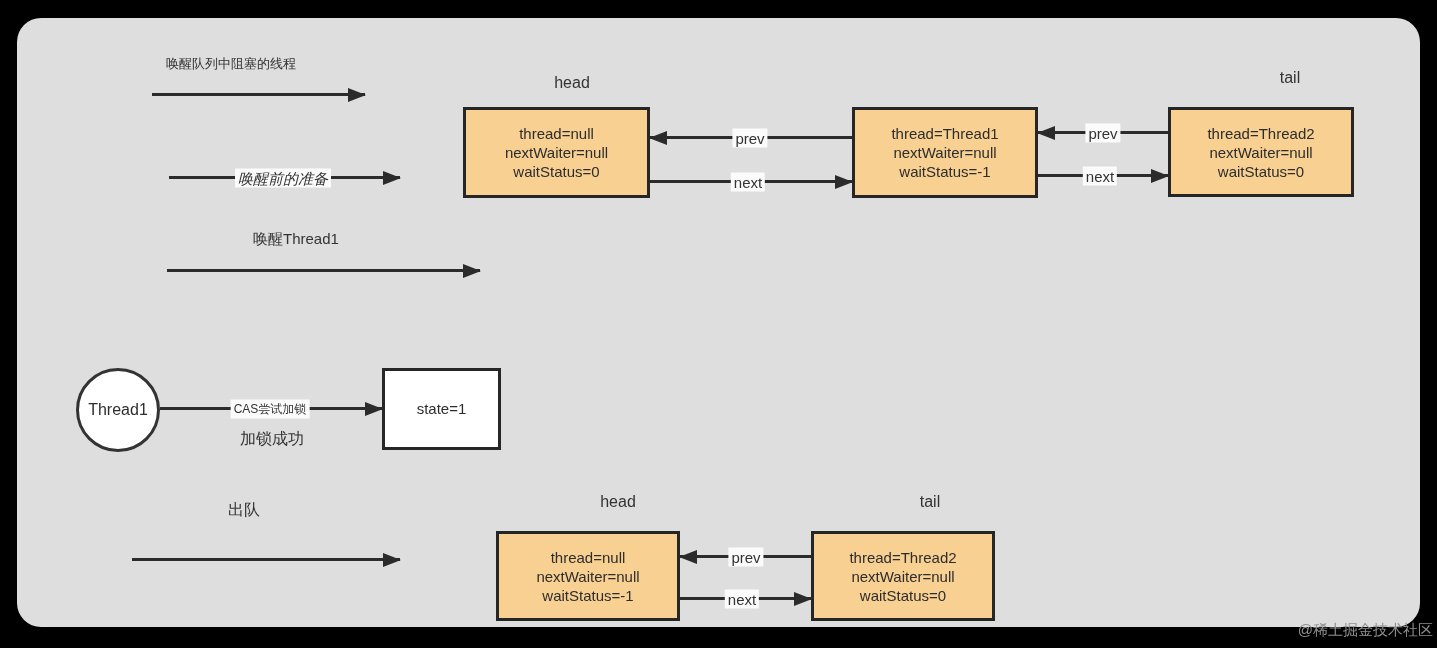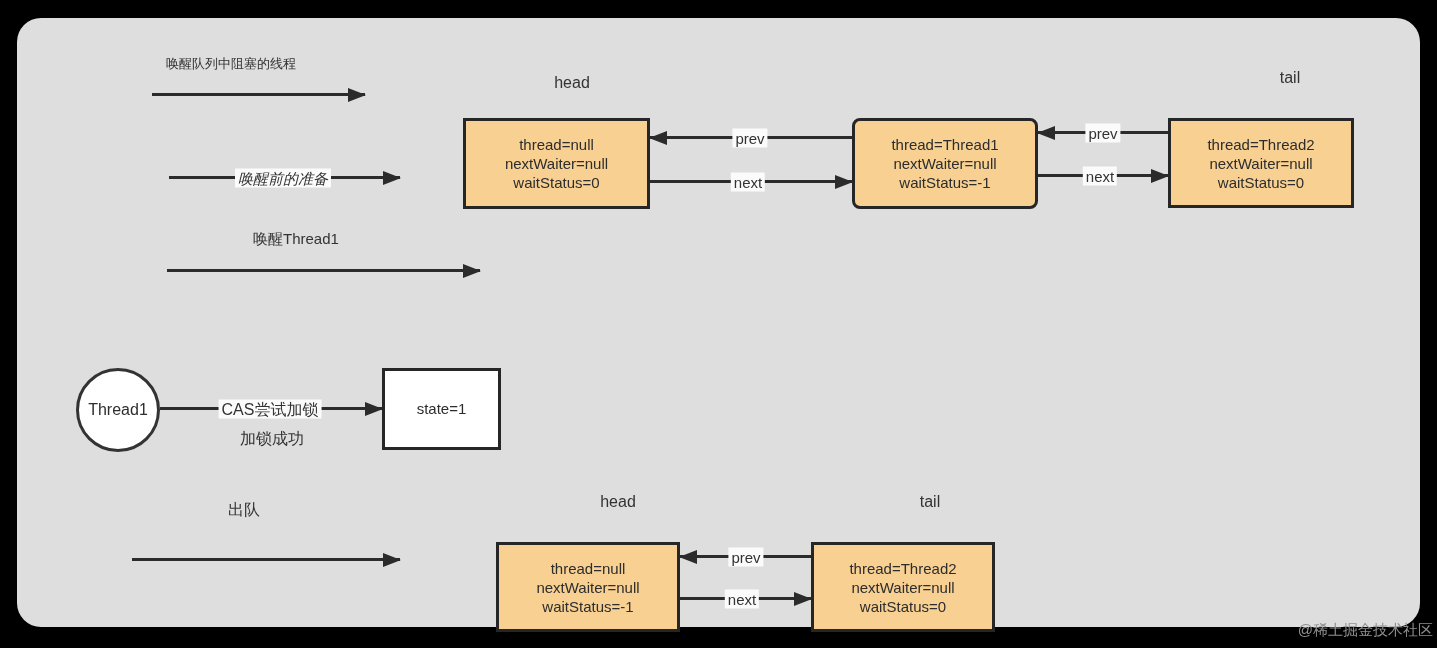--- a/index.html
+++ b/index.html
@@ -16,21 +16,21 @@
   .txt{position:absolute;color:var(--text);white-space:nowrap;}
   .ctr{transform:translate(-50%,0);margin-left:29px;}
   .arrow{position:absolute;height:3px;background:var(--arrow);}
   .tip{width:0;height:0;position:absolute;top:50%;}
   .arrow.dir-right .tip{right:-1px;transform:translateY(-50%);border-top:7px solid transparent;border-bottom:7px solid transparent;border-left:18px solid var(--arrow);}
   .arrow.dir-left .tip{left:-1px;transform:translateY(-50%);border-top:7px solid transparent;border-bottom:7px solid transparent;border-right:18px solid var(--arrow);}
   .lbl{position:absolute;transform:translate(-50%,-50%);color:var(--text);white-space:nowrap;font-size:15px;}
   .lbl.boxed{background:var(--label_bg);padding:0 3px;line-height:19px;}
   .node{position:absolute;box-sizing:border-box;background:var(--node_fill);border:3px solid var(--node_border);
         display:flex;flex-direction:column;align-items:center;justify-content:center;
-        font-size:15px;line-height:19px;color:#2d2d2d;text-align:center;margin-top:11px;}
+        font-size:15px;line-height:19px;color:#2d2d2d;text-align:center;}
   .wbox{position:absolute;box-sizing:border-box;background:var(--white_box);border:3px solid var(--node_border);
         display:flex;flex-direction:column;align-items:center;justify-content:center;
         font-size:15px;line-height:20px;color:#2d2d2d;text-align:center;}
   .circle{position:absolute;box-sizing:border-box;border-radius:50%;background:var(--white_box);border:3px solid #333;
         display:flex;flex-direction:row;align-items:center;justify-content:center;
         font-size:16px;line-height:20px;color:#2d2d2d;text-align:center;}
   .watermark{position:absolute;right:4px;top:621px;color:var(--watermark);font-size:15px;white-space:nowrap;}
 </style>
 </head>
 <body>
@@ -54,21 +54,21 @@
     </div>
 
   <span class="txt ctr" style="left:543px;top:74px;font-size:16px;">head</span>
   <span class="txt ctr" style="left:1261px;top:69px;font-size:16px;">tail</span>
 
   <div class="node" style="left:463px;top:107px;width:187px;height:91px;">
     <span>thread=null</span>
     <span>nextWaiter=null</span>
     <span>waitStatus=0</span>
   </div>
-  <div class="node" style="left:852px;top:107px;width:186px;height:91px;border-radius:8px;">
+  <div class="node" style="left:852px;top:107px;width:186px;height:91px;">
     <span>thread=Thread1</span>
     <span>nextWaiter=null</span>
     <span>waitStatus=-1</span>
   </div>
   <div class="node" style="left:1168px;top:107px;width:186px;height:90px;">
     <span>thread=Thread2</span>
     <span>nextWaiter=null</span>
     <span>waitStatus=0</span>
   </div>
 
@@ -90,21 +90,21 @@
     </div>
   <span class="lbl boxed" style="left:1100px;top:176px;">next</span>
 
   <div class="circle" style="left:76px;top:368px;width:84px;height:84px;">
     <span>Thread</span>
     <span>1</span>
   </div>
   <div class="arrow dir-right" style="left:160px;top:407px;width:222px;">
       <span class="tip"></span>
     </div>
-  <span class="lbl boxed" style="left:270px;top:409px;font-size:16px;">CAS尝试加锁</span>
+  <span class="lbl boxed" style="left:270px;top:409px;font-size:12px;">CAS尝试加锁</span>
   <span class="txt" style="left:240px;top:429px;font-size:16px;">加锁成功</span>
 
   <div class="wbox" style="left:382px;top:368px;width:119px;height:82px;">
     <span>state=1</span>
   </div>
 
   <span class="txt" style="left:228px;top:500px;font-size:16px;">出队</span>
   <div class="arrow dir-right" style="left:132px;top:558px;width:268px;">
       <span class="tip"></span>
     </div>

